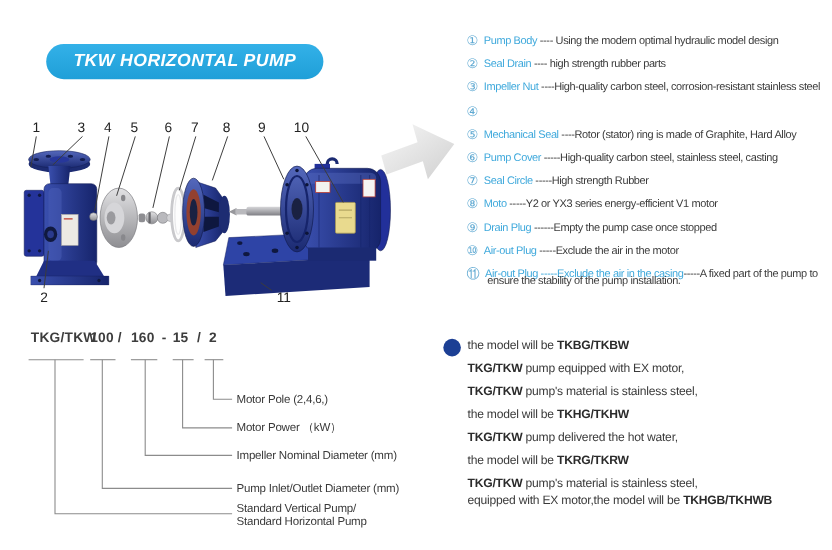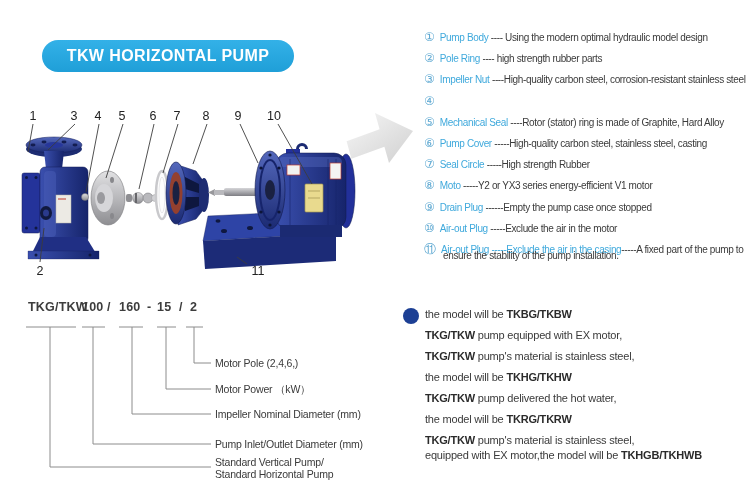--- a/index.html
+++ b/index.html
@@ -1,21 +1,21 @@
 <!DOCTYPE html>
 <html><head>
 <meta charset="utf-8">
 <style>
   html,body{margin:0;padding:0;background:#ffffff;}
   #page{position:relative;width:756px;height:500px;background:#ffffff;overflow:hidden;
         font-family:"Liberation Sans","DejaVu Sans",sans-serif;color:#3b3b3b;}
 
   
   .banner{position:absolute;left:42px;top:40px;width:252px;height:32px;border-radius:16px;
-          background:linear-gradient(#33b1e8,#1f9fd8);display:flex;align-items:center;justify-content:center;}
+          background:linear-gradient(#33b1e8,#1f9fd8);display:flex;align-items:center;justify-content:center;font-style:italic;}
   .banner span{color:#ffffff;font-weight:bold;font-size:16px;letter-spacing:.4px;}
 
   
   #pumpsvg{position:absolute;left:0;top:85px;}
   .co{position:absolute;transform:translate(-50%,-50%);font-size:12.5px;color:#222;font-weight:500;}
 
   
   .parts-list{position:absolute;left:424px;top:31px;width:332px;}
   .pl-item{display:flex;gap:5px;margin-bottom:8.2px;white-space:nowrap;align-items:flex-start;}
   .pl-num{font-family:"DejaVu Sans",sans-serif;font-size:12px;line-height:13px;color:#5fa9d2;flex:0 0 auto;}
@@ -199,21 +199,21 @@
   <span class="co" style="left:274px;top:116px">10</span>
   <span class="co" style="left:258px;top:271px">11</span>
 
   <div class="parts-list">
     <div class="pl-item">
       <span class="pl-num">①</span>
       <span class="pl-text"><span class="pl-name">Pump Body</span><span> ---- Using the modern optimal hydraulic model design</span></span>
     </div>
     <div class="pl-item">
       <span class="pl-num">②</span>
-      <span class="pl-text"><span class="pl-name">Pole Ring</span><span> ---- high strength rubber parts</span></span>
+      <span class="pl-text"><span class="pl-name">Seal Drain</span><span> ---- high strength rubber parts</span></span>
     </div>
     <div class="pl-item">
       <span class="pl-num">③</span>
       <span class="pl-text"><span class="pl-name">Impeller Nut</span><span> ----High-quality carbon steel, corrosion-resistant stainless steel</span></span>
     </div>
     <div class="pl-item">
       <span class="pl-num">④</span>
     </div>
     <div class="pl-item">
       <span class="pl-num">⑤</span>

